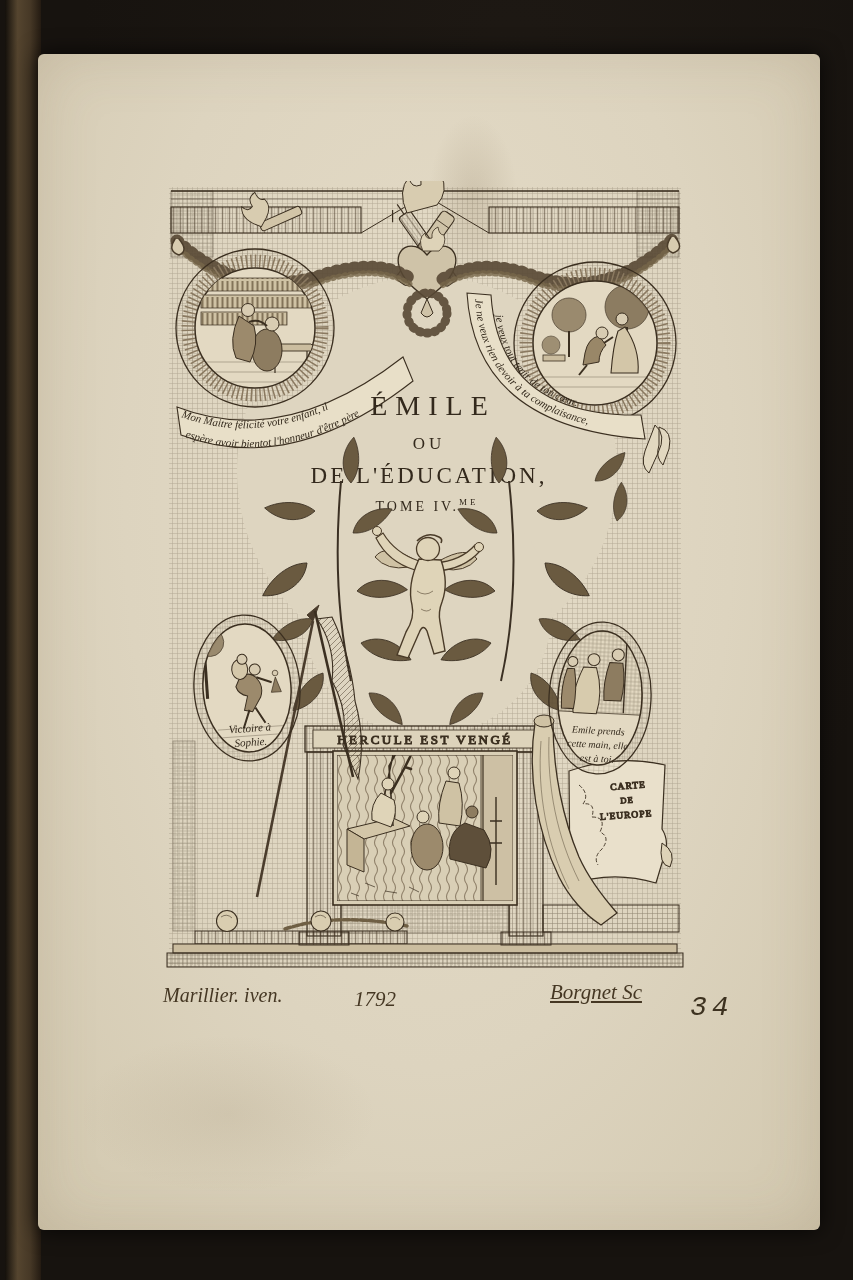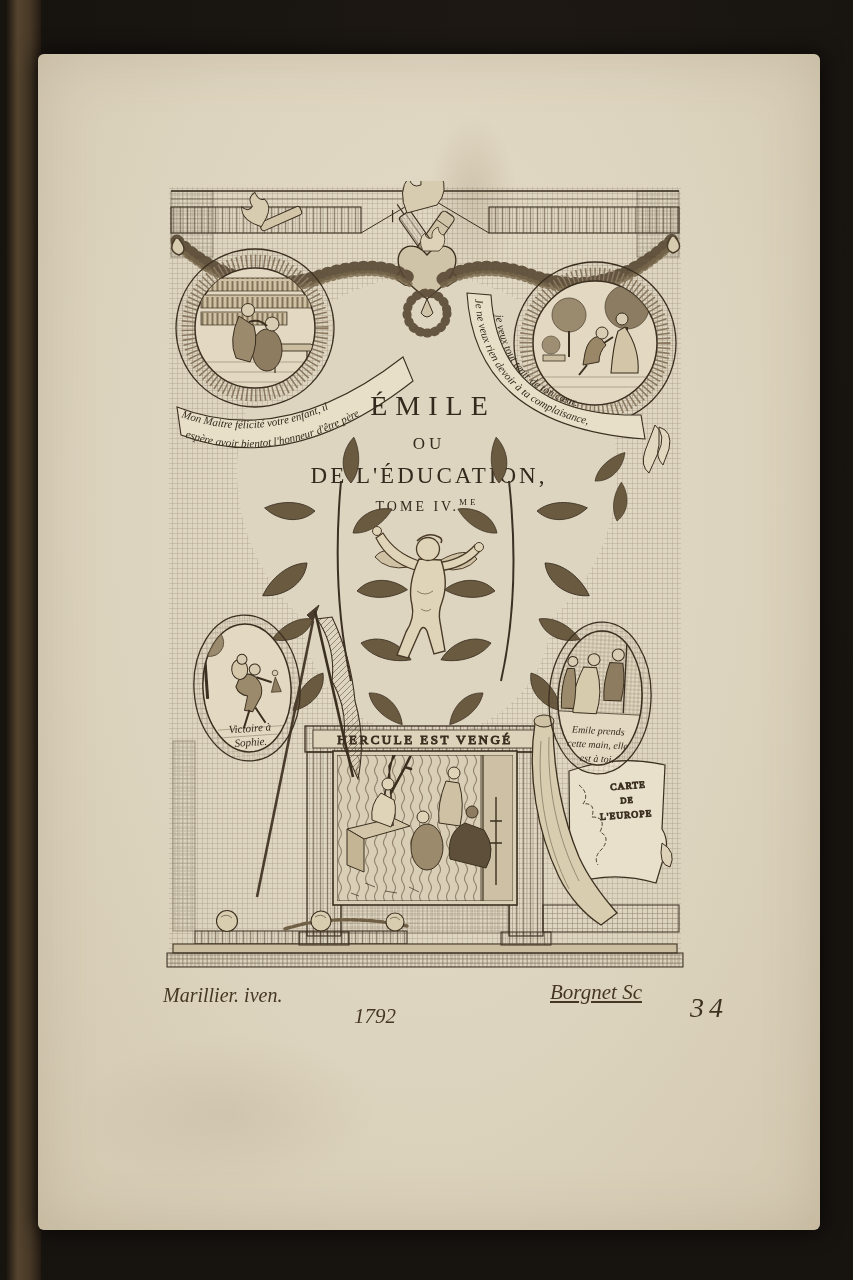--- a/index.html
+++ b/index.html
@@ -16,23 +16,23 @@
   .stain.s1{left:390px;top:60px;width:90px;height:170px;
     background:radial-gradient(ellipse,rgba(110,90,60,.16),rgba(0,0,0,0) 70%);}
   .stain.s2{left:40px;top:980px;width:300px;height:160px;
     background:radial-gradient(ellipse,rgba(120,100,70,.10),rgba(0,0,0,0) 70%);}
   .plate{position:absolute;left:127px;top:127px;width:520px;height:810px;}
   svg text{fill:#33291c;}
   .t-title{font-family:"Liberation Serif","DejaVu Serif",serif;}
   .t-ital{font-style:italic;}
   .credit{position:absolute;font-style:italic;color:#453723;white-space:nowrap;}
   .credit.a{left:125px;top:930px;font-size:20px;font-style:italic;}
-  .credit.b{left:316px;top:933px;font-size:21px;margin-top:17px;}
+  .credit.b{left:316px;top:933px;font-size:21px;}
   .credit.c{left:512px;top:926px;font-size:21px;text-decoration:underline;}
-  .credit.d{left:652px;top:938px;font-size:28px;letter-spacing:5px;font-style:italic;color:#3d3220;}
+  .credit.d{left:652px;top:938px;font-size:28px;letter-spacing:5px;font-style:italic;color:#3d3220;font-family:Liberation Mono, monospace;}
 </style>
 </head>
 <body>
 
 <div class="photo">
   <div class="book-edge"></div>
   <div class="photo-grain"></div>
 
   <div class="page">
     <div class="stain s1"></div>

